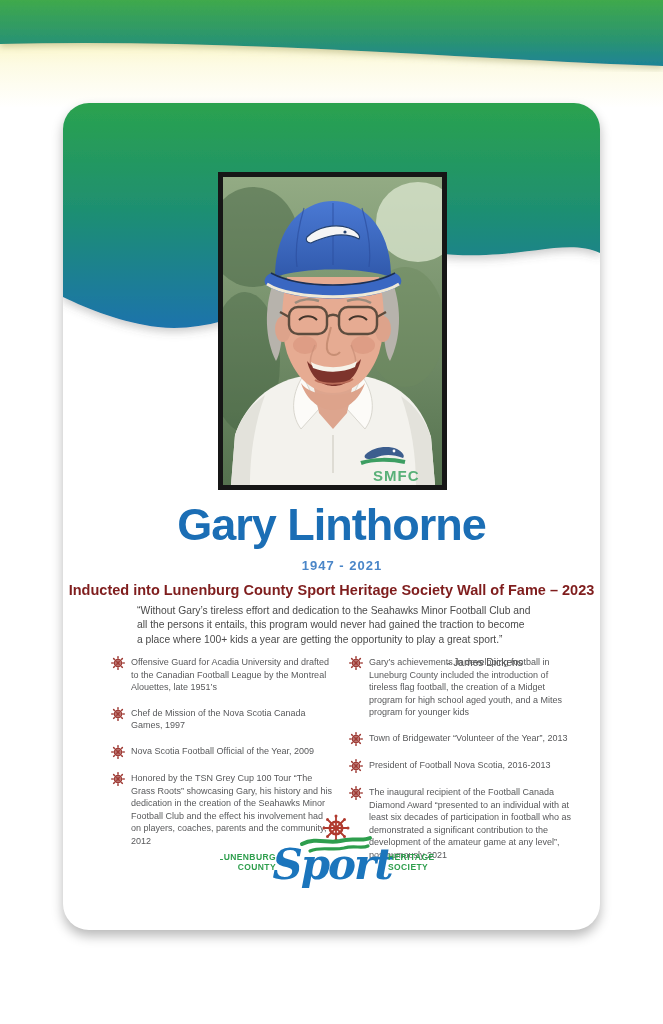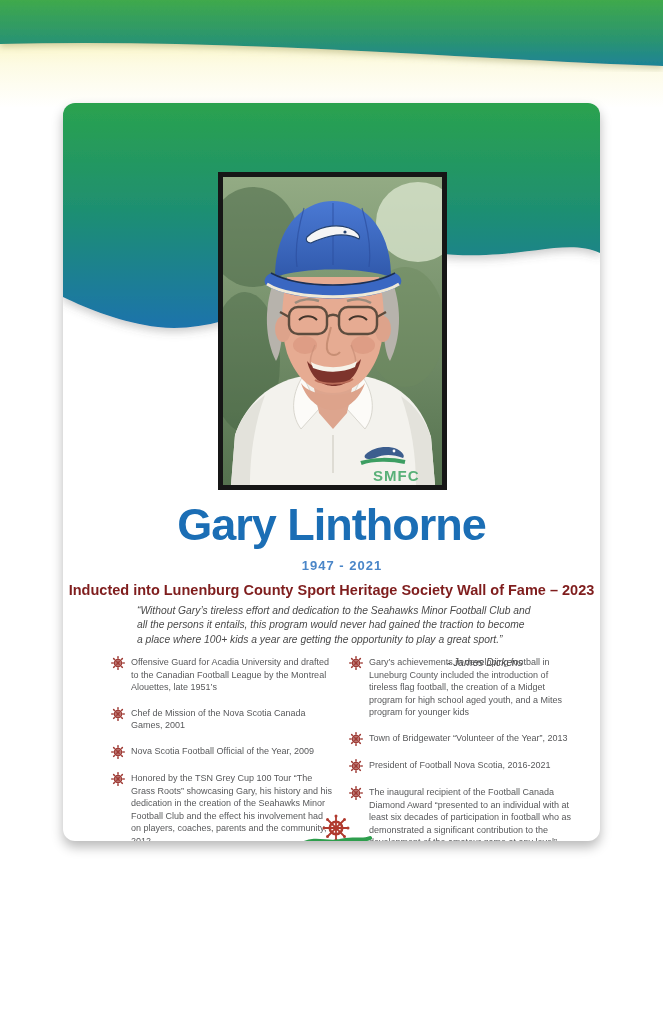--- a/index.html
+++ b/index.html
@@ -5,39 +5,39 @@
   html,body{margin:0;padding:0;background:#ffffff;}
   .screen{position:relative;width:663px;height:1024px;background:#ffffff;overflow:hidden;
           font-family:"Liberation Sans", sans-serif;}
 
   
   .top-banner{position:absolute;top:0;left:0;width:663px;height:108px;
               background:linear-gradient(180deg,#fbf6c5 35%,#fdfbe4 60%,#ffffff 100%);}
   .top-banner svg{display:block;width:663px;height:72px;}
 
   
-  .card{position:absolute;left:63px;top:103px;width:537px;height:738px;background:#ffffff;
-        border-radius:12px;box-shadow:0 6px 12px rgba(0,0,0,0.28);overflow:hidden;}
+  .card{position:absolute;left:63px;top:103px;width:537px;height:827px;background:#ffffff;
+        border-radius:26px;box-shadow:0 6px 12px rgba(0,0,0,0.28);overflow:hidden;}
   .card-header{position:absolute;top:0;left:0;width:537px;height:240px;}
   .card-header svg{display:block;width:537px;height:240px;}
 
   
   .photo-frame{position:absolute;left:155px;top:69px;width:219px;height:308px;
                border:5px solid #161616;background:#6b8a63;}
   .photo-frame svg{display:block;width:219px;height:308px;}
 
   
   .head-block{position:absolute;top:388px;left:0;width:537px;text-align:center;}
   .inductee-name{margin:11px;font-size:45px;line-height:1.0;font-weight:800;color:#1b6eb5;letter-spacing:-1px;}
   .inductee-years{margin-top:2px;font-size:13px;font-weight:600;color:#4a86c8;letter-spacing:1px;padding-left:21px;}
   .category-line{margin-top:3px;font-size:20px;font-weight:800;color:#1b6eb5;}
   .induction-line{margin-top:9px;font-size:14.5px;font-weight:600;color:#7f1d1d;}
 
   
-  .quote{position:absolute;top:501px;left:74px;width:396px;font-style:italic;color:#4a4a4a;
+  .quote{position:absolute;top:501px;left:74px;width:396px;color:#4a4a4a;
          font-size:10.3px;line-height:1.4;}
   .quote-attribution{text-align:right;padding-right:10px;margin-top:9px;font-weight:500;}
 
   
   .columns{position:absolute;top:553px;left:48px;width:462px;display:flex;gap:14px;}
   .col{width:224px;}
   .achievement{display:flex;gap:6px;margin-bottom:13px;}
   .wheel{width:14px;height:14px;flex:none;margin-top:0;}
   .achievement-text{font-size:9px;line-height:1.4;color:#58595b;}
 
@@ -204,21 +204,21 @@
         <circle cx="12" cy="1.5" r="1.4"></circle>
                 <circle cx="12" cy="22.5" r="1.4"></circle>
         <circle cx="1.5" cy="12" r="1.4"></circle>
                 <circle cx="22.5" cy="12" r="1.4"></circle>
         <circle cx="4.6" cy="4.6" r="1.4"></circle>
                 <circle cx="19.4" cy="19.4" r="1.4"></circle>
         <circle cx="19.4" cy="4.6" r="1.4"></circle>
                 <circle cx="4.6" cy="19.4" r="1.4"></circle>
       </g>
     </svg>
-    <div class="achievement-text">Chef de Mission of the Nova Scotia Canada Games, 2001</div>
+    <div class="achievement-text">Chef de Mission of the Nova Scotia Canada Games, 1997</div>
   </div>
 
   <div class="achievement">
     <svg class="wheel" viewBox="0 0 24 24">
       <g stroke="#9e3a34" fill="none">
         <path d="M12,1.5 V22.5 M1.5,12 H22.5 M4.6,4.6 L19.4,19.4 M19.4,4.6 L4.6,19.4" stroke-width="1.8"></path>
         <circle cx="12" cy="12" r="6" stroke-width="2.6"></circle>
       </g>
       <circle cx="12" cy="12" r="2.4" fill="#9e3a34"></circle>
       <g fill="#9e3a34">
@@ -310,21 +310,21 @@
         <circle cx="12" cy="1.5" r="1.4"></circle>
                 <circle cx="12" cy="22.5" r="1.4"></circle>
         <circle cx="1.5" cy="12" r="1.4"></circle>
                 <circle cx="22.5" cy="12" r="1.4"></circle>
         <circle cx="4.6" cy="4.6" r="1.4"></circle>
                 <circle cx="19.4" cy="19.4" r="1.4"></circle>
         <circle cx="19.4" cy="4.6" r="1.4"></circle>
                 <circle cx="4.6" cy="19.4" r="1.4"></circle>
       </g>
     </svg>
-    <div class="achievement-text">President of Football Nova Scotia, 2016-2021</div>
+    <div class="achievement-text">President of Football Nova Scotia, 2016-2013</div>
   </div>
 
   <div class="achievement">
     <svg class="wheel" viewBox="0 0 24 24">
       <g stroke="#9e3a34" fill="none">
         <path d="M12,1.5 V22.5 M1.5,12 H22.5 M4.6,4.6 L19.4,19.4 M19.4,4.6 L4.6,19.4" stroke-width="1.8"></path>
         <circle cx="12" cy="12" r="6" stroke-width="2.6"></circle>
       </g>
       <circle cx="12" cy="12" r="2.4" fill="#9e3a34"></circle>
       <g fill="#9e3a34">

